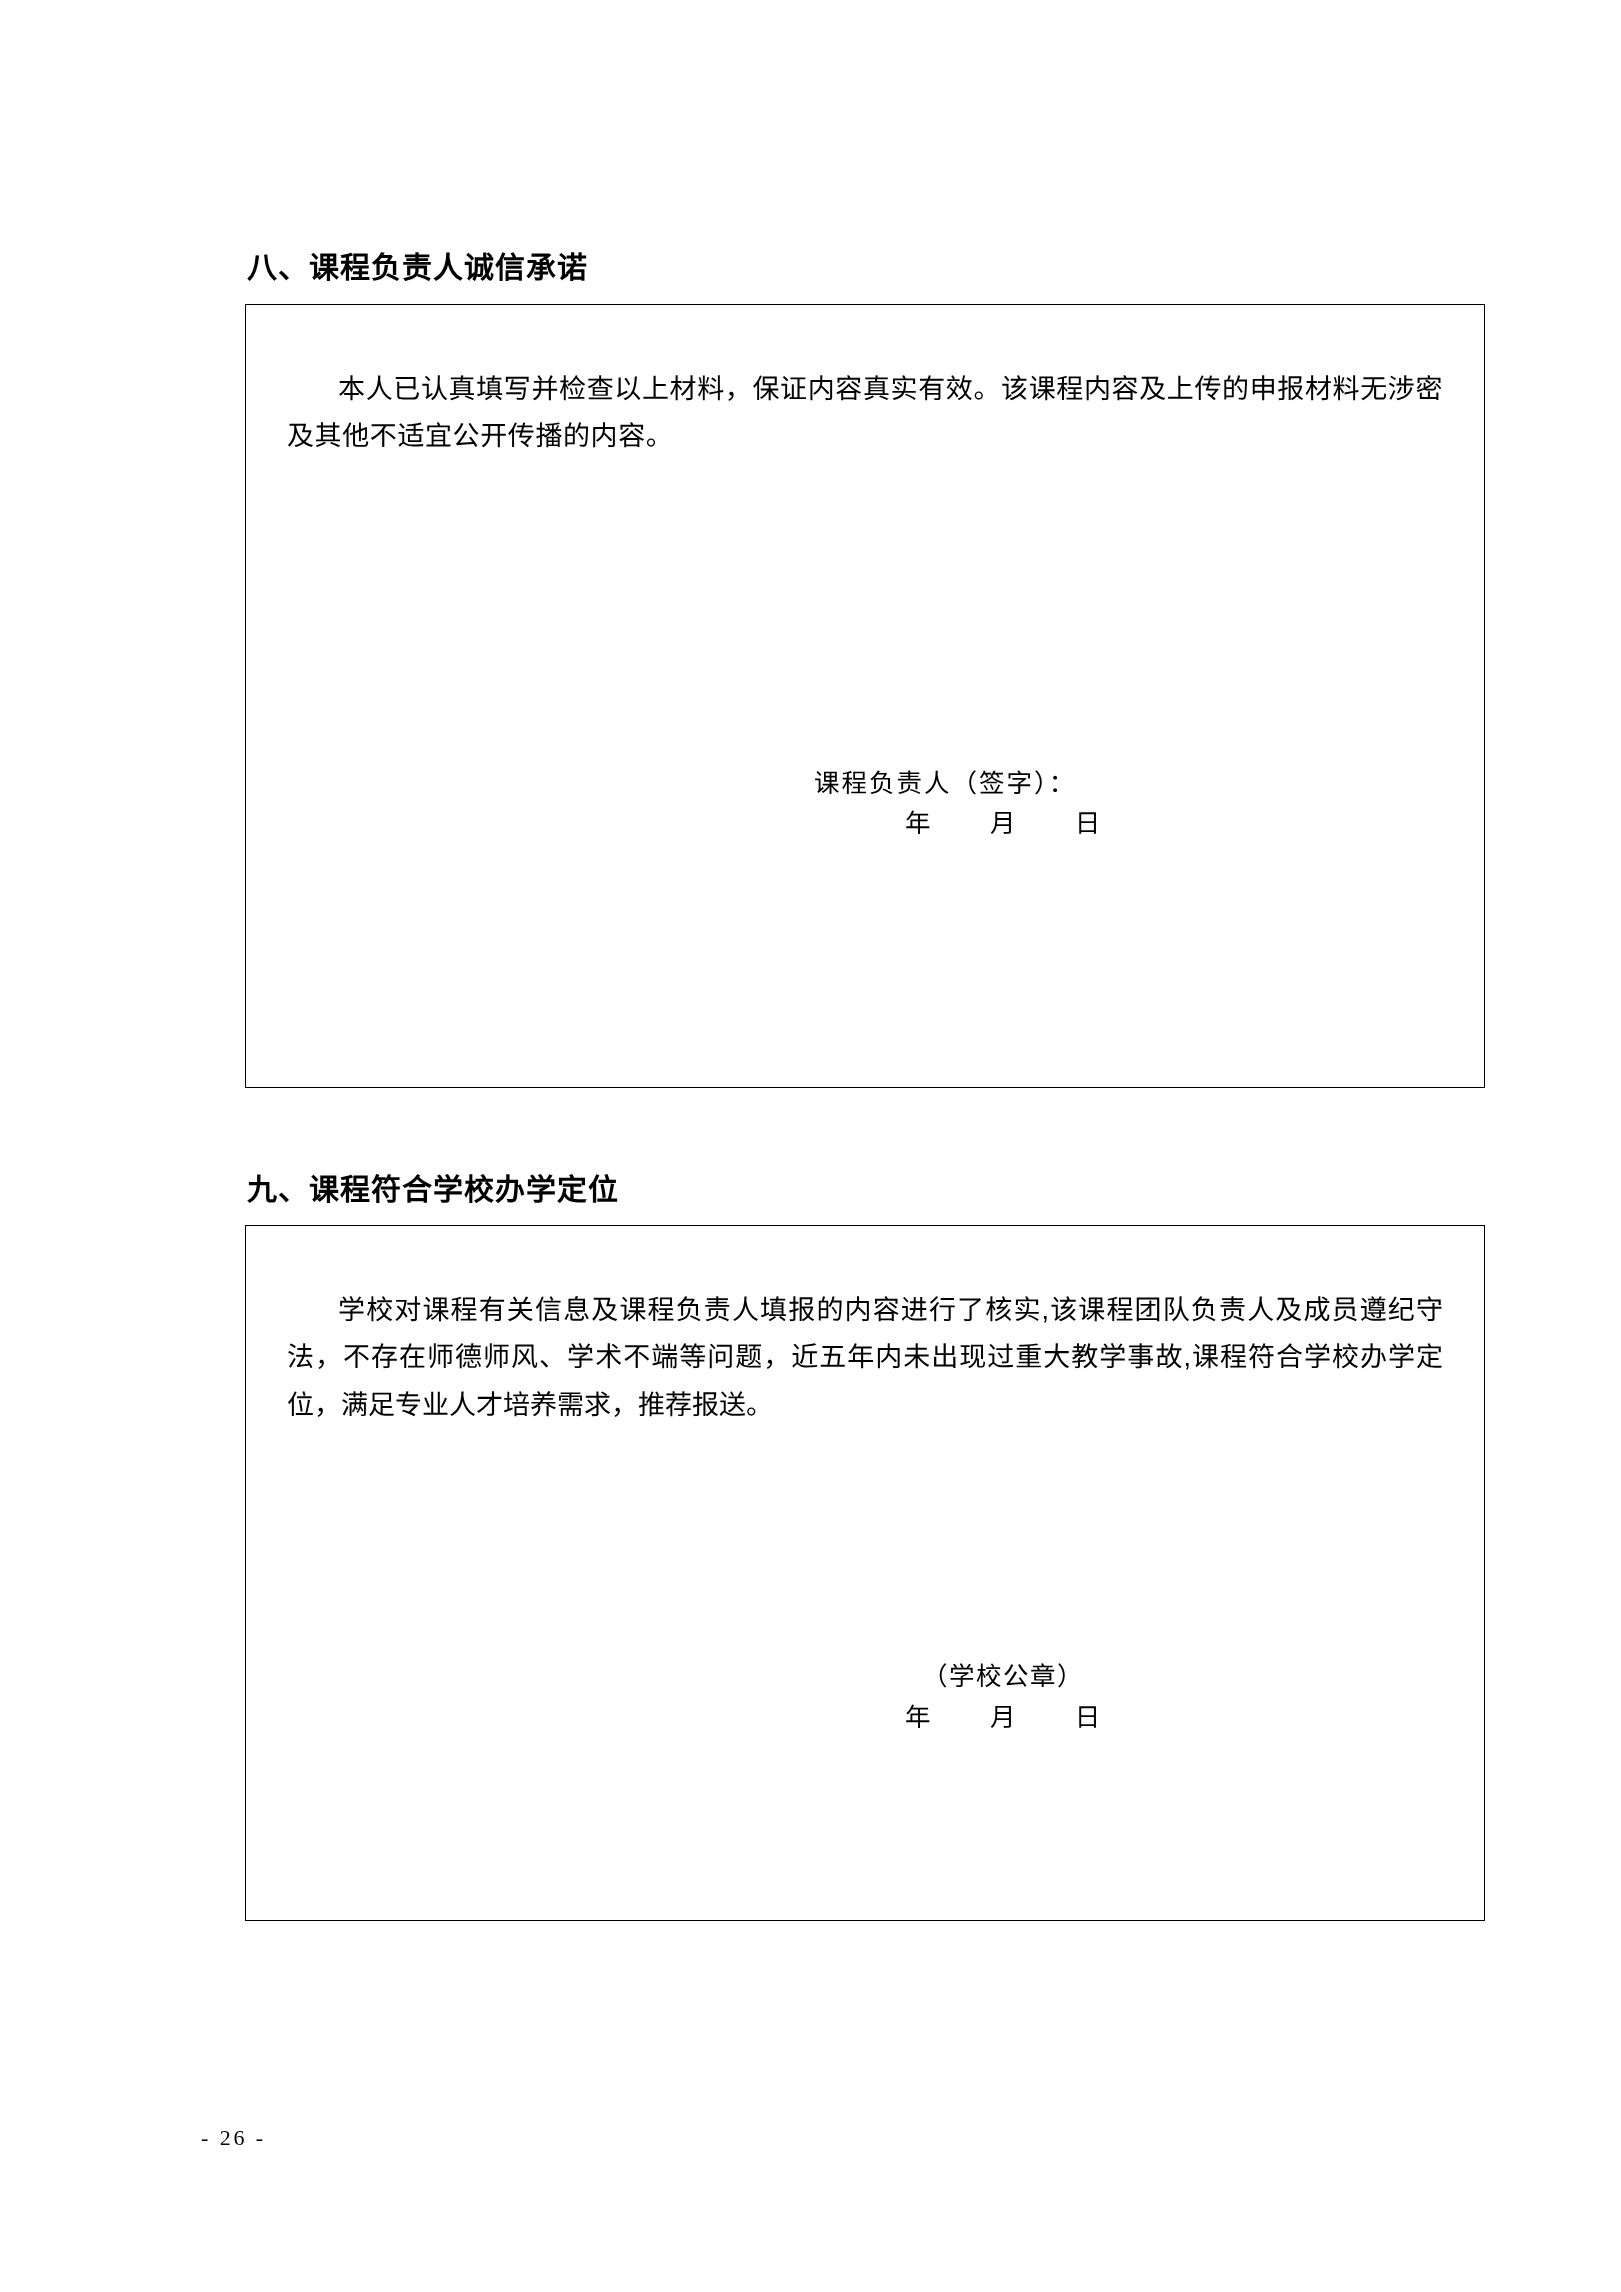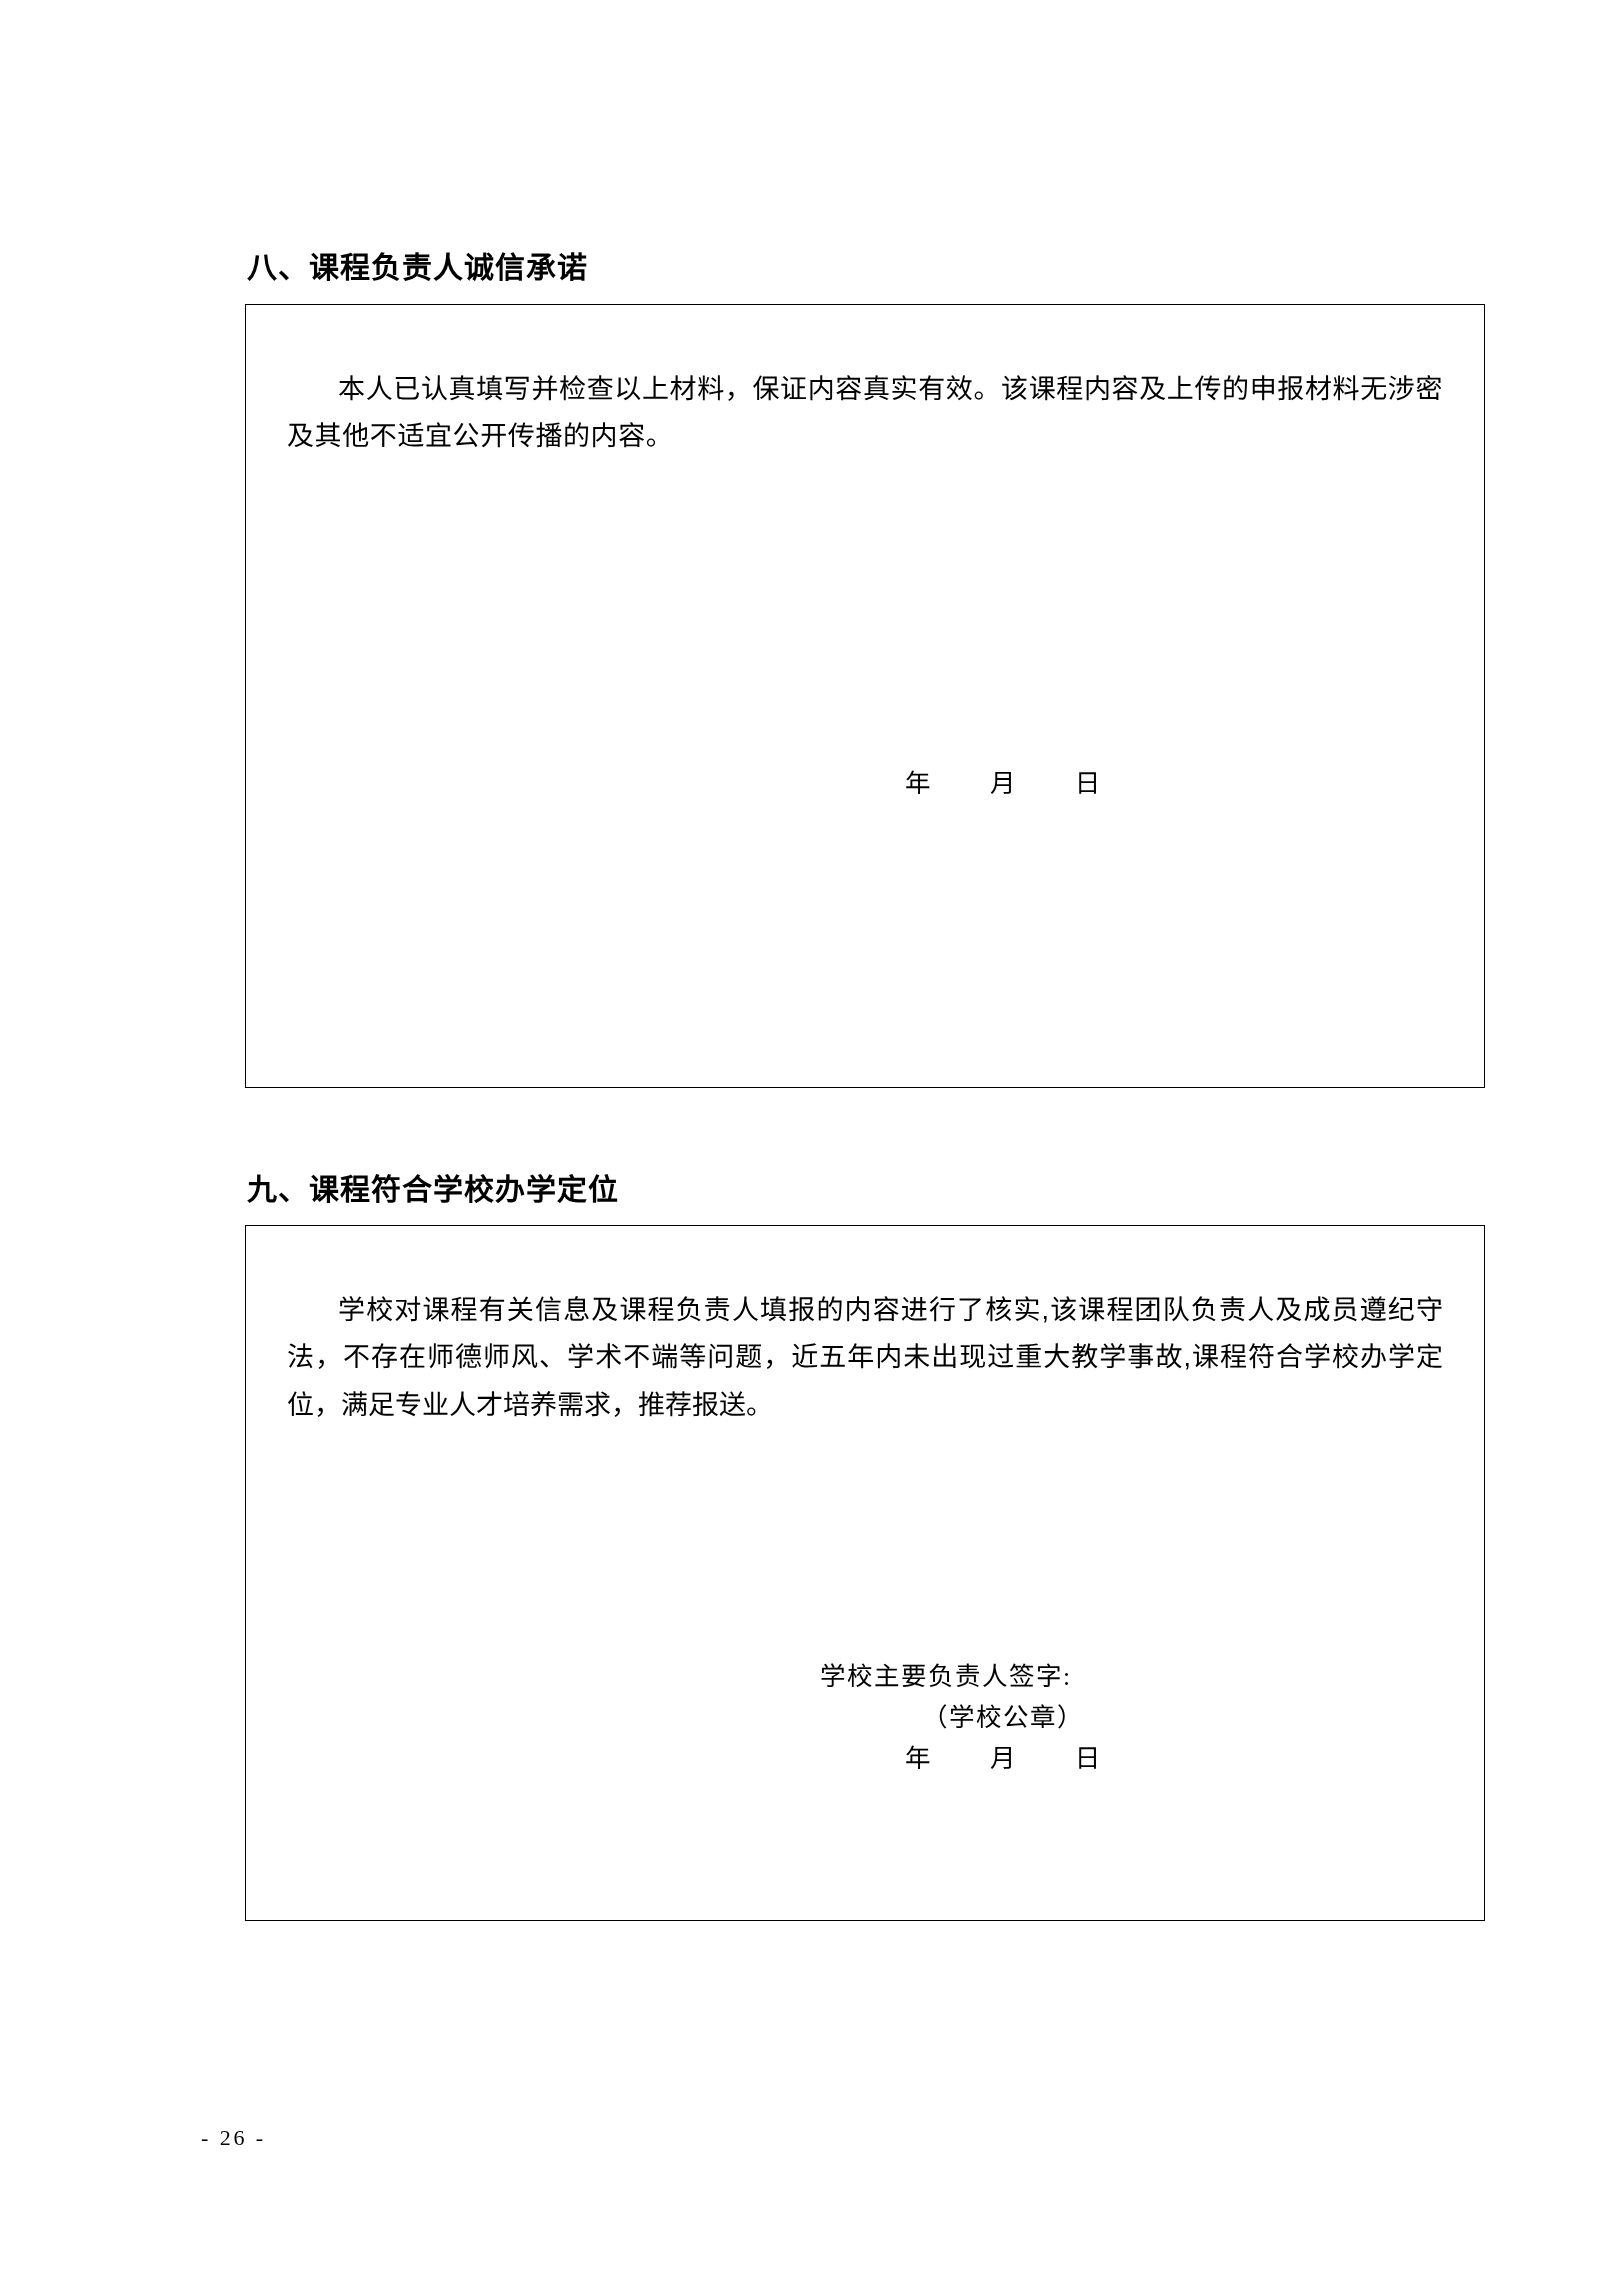--- a/index.html
+++ b/index.html
@@ -111,37 +111,37 @@
 <div class="page">
 
   <div class="content">
 
     <h2 class="section-heading">八、课程负责人诚信承诺</h2>
 
     <div class="box box-1">
       <p class="para">本人已认真填写并检查以上材料，保证内容真实有效。该课程内容及上传的申报材料无涉密及其他不适宜公开传播的内容。</p>
 
       <div class="sign-block sb1">
+        <div class="sign-line l1">课程负责人（签字）：</div>
         <div class="sign-line l2 ymd">
           <span class="y">年</span>
           <span class="m">月</span>
           <span class="d">日</span>
         </div>
       </div>
     </div>
 
     <div class="gap"></div>
 
     <h2 class="section-heading">九、课程符合学校办学定位</h2>
 
     <div class="box box-2">
       <p class="para tight">学校对课程有关信息及课程负责人填报的内容进行了核实,该课程团队负责人及成员遵纪守法，不存在师德师风、学术不端等问题，近五年内未出现过重大教学事故,课程符合学校办学定位，满足专业人才培养需求，推荐报送。</p>
 
       <div class="sign-block sb2">
-        <div class="sign-line l1">学校主要负责人签字:</div>
         <div class="sign-line l2">（学校公章）</div>
         <div class="sign-line l3 ymd">
           <span class="y">年</span>
           <span class="m">月</span>
           <span class="d">日</span>
         </div>
       </div>
     </div>
 
   </div>

